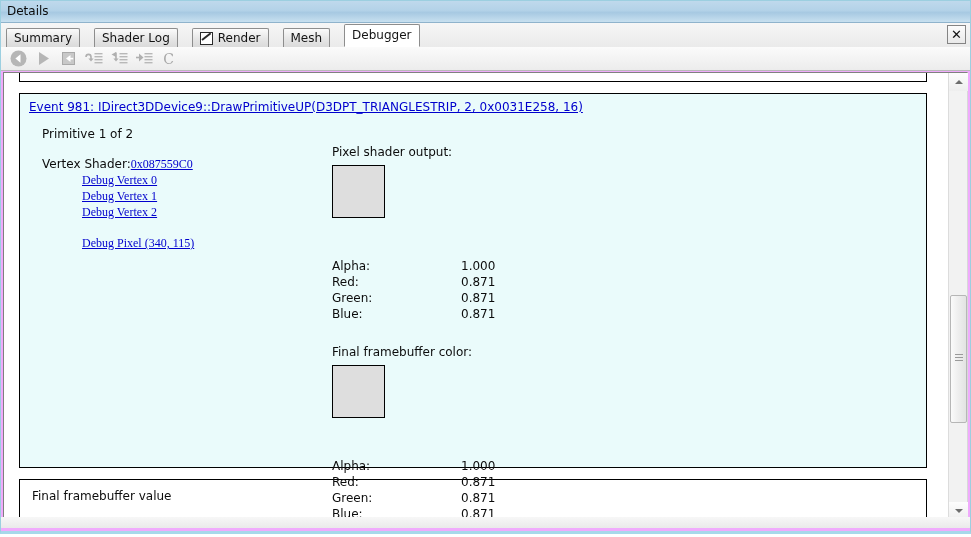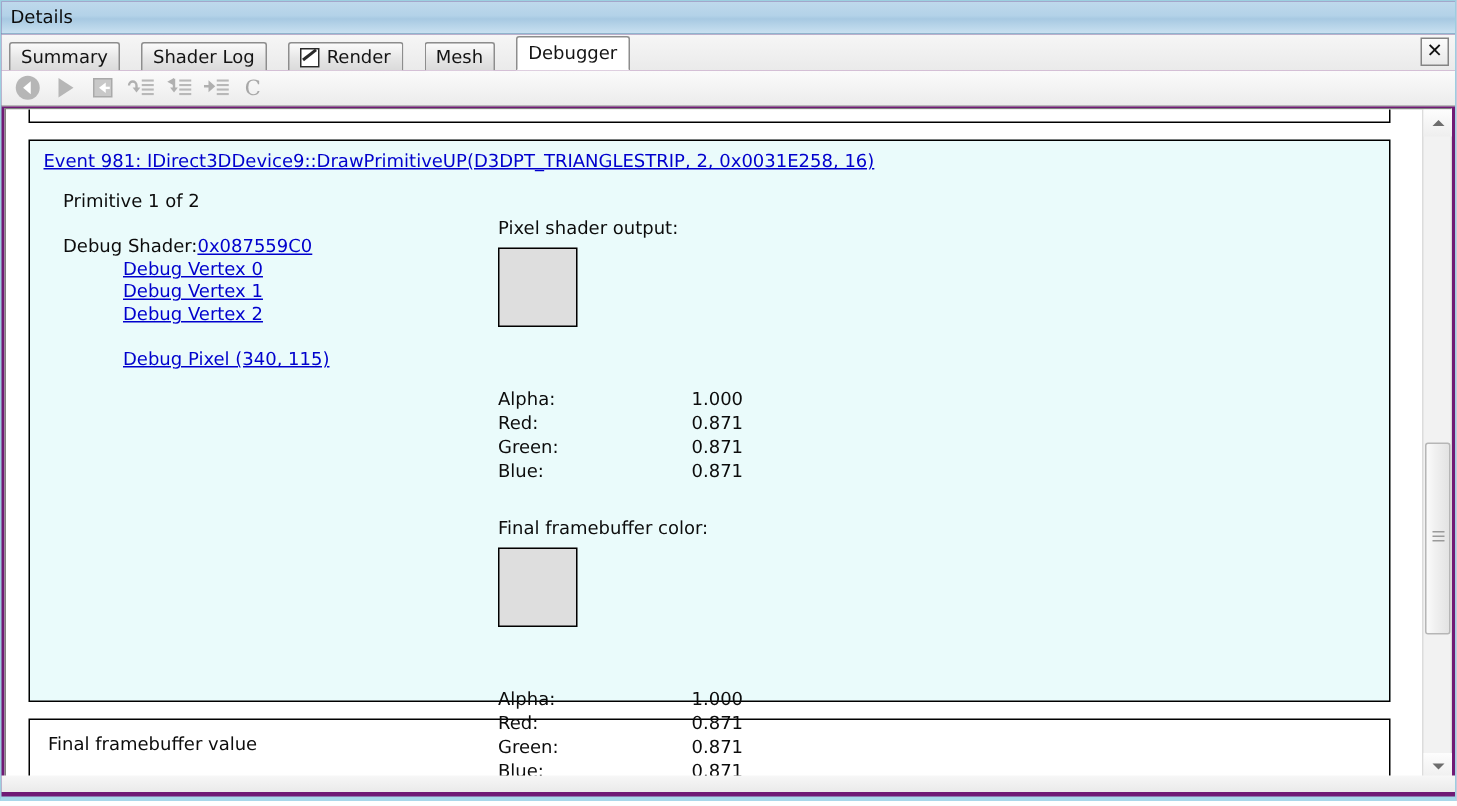--- a/index.html
+++ b/index.html
@@ -8,21 +8,21 @@
     width: 971px; height: 537px;
     overflow: hidden;
     font-family: "DejaVu Sans", "Liberation Sans", sans-serif;
     background: #ffffff;
   }
 
   
   #window {
     position: relative;
     width: 971px; height: 534px;
-    background: #701a75;
+    background: #f0abfc;
     border: 1px solid #9ccfe0;
     border-bottom: 3px solid #a8d8ea;
   }
 
   
   #titlebar {
     position: absolute; left: 0; top: 0;
     width: 969px; height: 22px;
     background: linear-gradient(to bottom, #bfd9ec 0%, #b3d2e8 45%, #a7c9e2 55%, #c8e0f0 100%);
     border-bottom: 1px solid #8fb3cc;
@@ -178,20 +178,21 @@
 
   .shaderline {
     font-size: 12px; color: #0c0c0c;
     white-space: nowrap;
     margin-bottom: 1px;
   }
   .lnk {
     color: #0000cd;
     text-decoration: underline;
     cursor: pointer;
+    font-family: Liberation Serif, serif;
   }
   .sublink {
     font-size: 12px;
     margin-left: 40px;
     margin-bottom: 1px;
     white-space: nowrap;
   }
   .gap { height: 15px; }
 
   .blocktitle {
@@ -391,21 +392,21 @@
       <div class="panel top-cut"></div>
 
       <div class="panel cyan">
         <a class="evtheader">Event 981: IDirect3DDevice9::DrawPrimitiveUP(D3DPT_TRIANGLESTRIP, 2, 0x0031E258, 16)</a>
 
         <div class="pbody" style="height:352px;">
           <div class="primline">Primitive 1 of 2</div>
 
           <div class="col-left">
             <div class="shaderline">
-              <span>Debug Shader:</span><a class="lnk">0x087559C0</a>
+              <span>Vertex Shader:</span><a class="lnk">0x087559C0</a>
             </div>
             <div class="sublink">
               <a class="lnk">Debug Vertex 0</a>
             </div>
             <div class="sublink">
               <a class="lnk">Debug Vertex 1</a>
             </div>
             <div class="sublink">
               <a class="lnk">Debug Vertex 2</a>
             </div>

